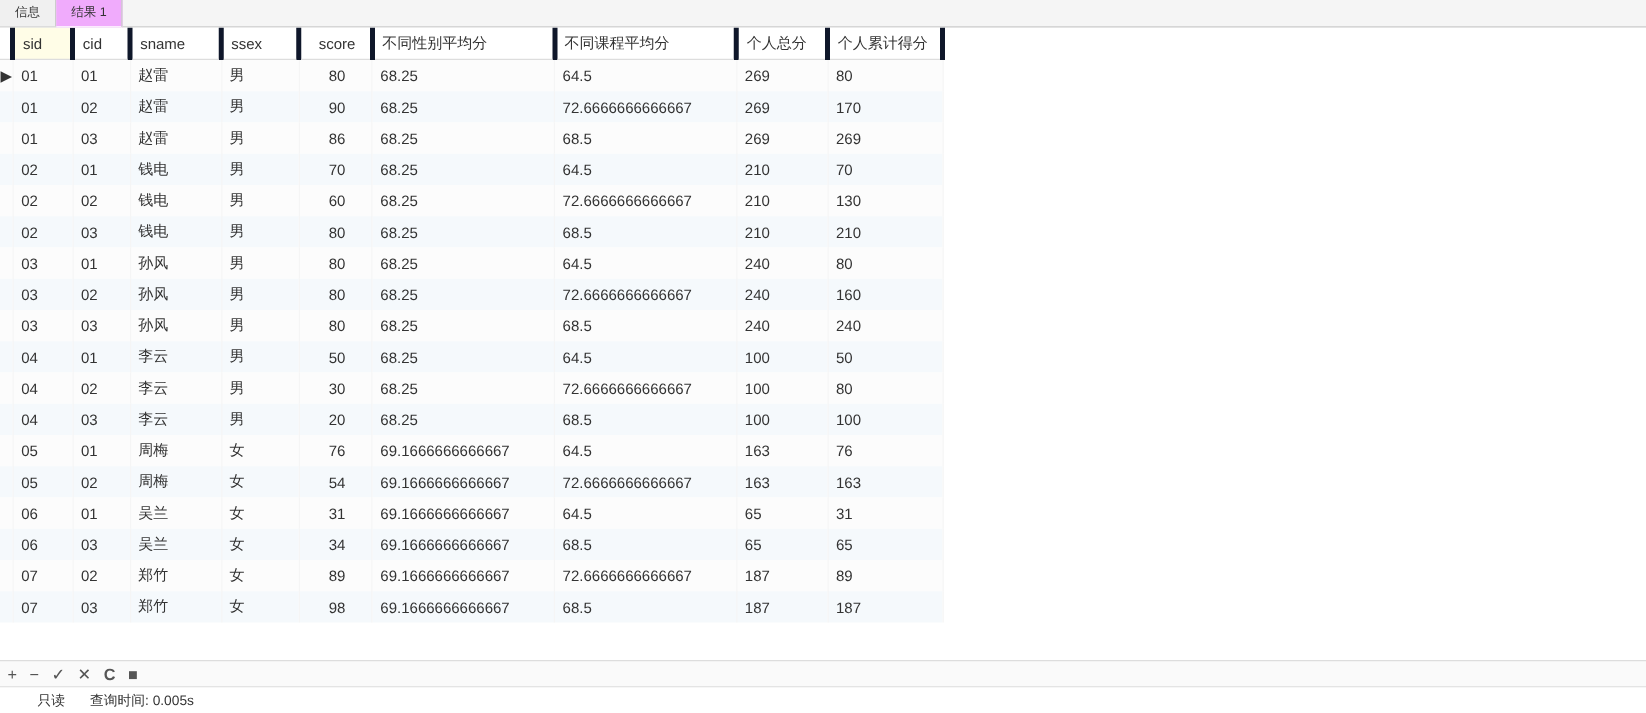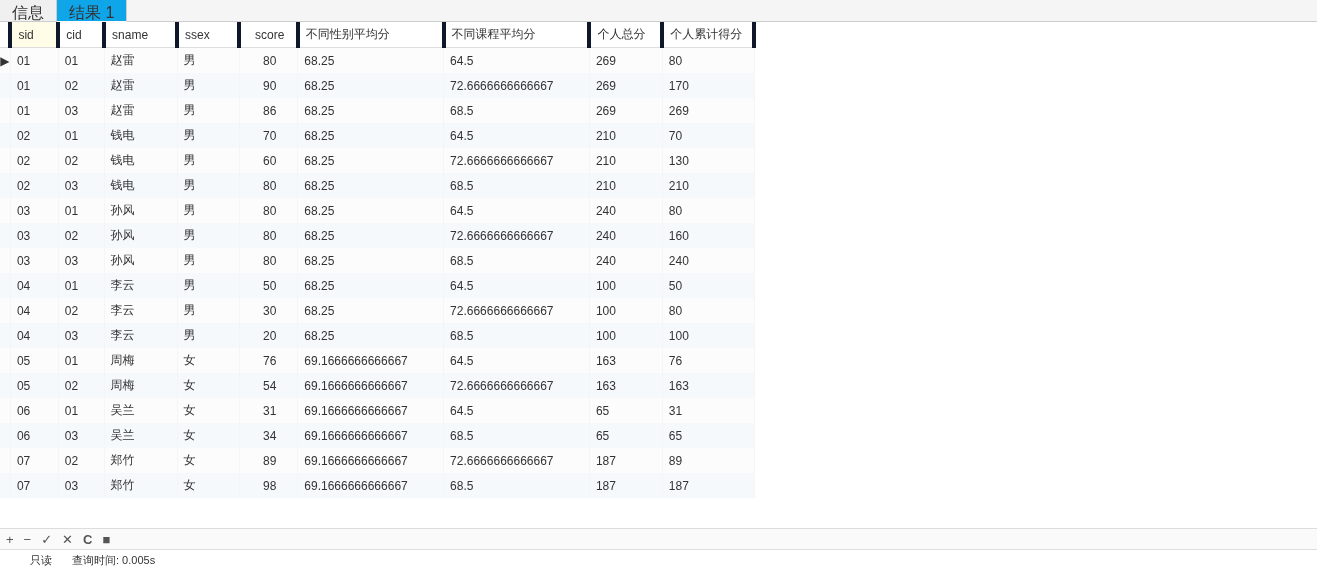--- a/index.html
+++ b/index.html
@@ -1,19 +1,19 @@
 <!DOCTYPE html>
 <html><head>
 <meta charset="utf-8">
 <style>
 * { margin: 0; padding: 0; box-sizing: border-box; }
 body { font-family: "Microsoft YaHei", Arial, sans-serif; font-size: 12px; color: #333; background: #fff; width: 1317px; height: 570px; overflow: hidden; position: relative; }
 .tabs { display: flex; border-bottom: 1px solid #ccc; height: 22px; background: #f5f5f5; }
-.tab { padding: 3px 12px; border-right: 1px solid #ccc; background: #f0f0f0; cursor: pointer; font-size: 16px; }
-.tab.active { background: #0ea5e9; border-bottom: 1px solid #fff; margin-bottom: -1px; }
+.tab { padding: 3px 12px; border-right: 1px solid #ccc; background: #f0f0f0; cursor: pointer; font-size: 10px; }
+.tab.active { background: #f0abfc; border-bottom: 1px solid #fff; margin-bottom: -1px; }
 .grid-wrap { overflow: auto; height: 505px; }
 table { border-collapse: collapse; width: 756px; }
 th { text-align: left; font-weight: normal; padding: 4px 6px; border-bottom: 1px solid #ddd; border-right: 4px solid #0f172a; background: #fff; height: 24px; white-space: nowrap; }
 th.sid { background: #fffde7; }
 td { padding: 4px 6px; border-right: 1px solid #f5f5f5; height: 22px; white-space: nowrap; }
 tr.odd td { background: #fcfcfc; }
 tr.even td { background: #f5f9fc; }
 .rowptr { width: 10px; min-width:10px; padding:0; text-align:center; }
 .c-sid { width: 46px; }
 .c-cid { width: 44px; }

